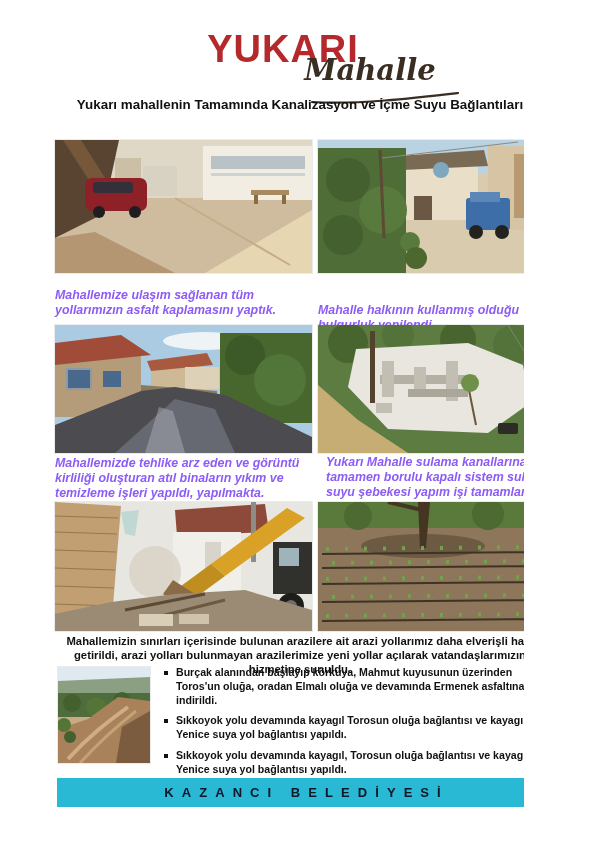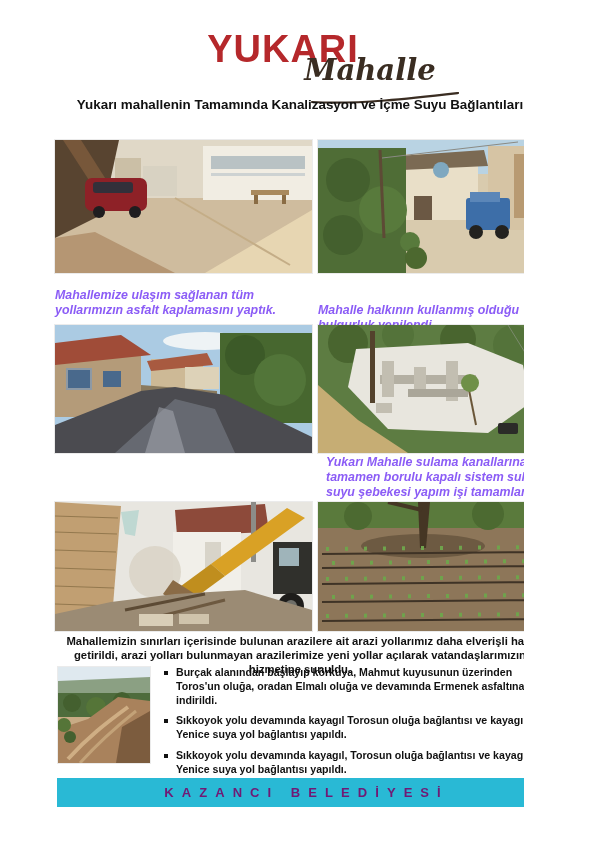--- a/index.html
+++ b/index.html
@@ -53,21 +53,21 @@
   .bullets li{position:relative;padding-left:13px;margin-bottom:7px;}
   .bullets li::before{
     content:"";position:absolute;left:1px;top:5px;width:4px;height:4px;background:#111;
   }
   
   .footer-bar{
     position:absolute;left:57px;top:778px;width:491px;height:29px;background:#29b9d5;
     display:flex;align-items:center;justify-content:center;
   }
   .footer-label{
-    color:#701a75;font-weight:bold;font-size:13px;letter-spacing:0.62em;padding-left:0.62em;
+    color:#0f172a;font-weight:bold;font-size:13px;letter-spacing:0.62em;padding-left:0.62em;
     white-space:nowrap;
   }
 </style>
 </head>
 <body>
 
 <div class="page">
 
   <div class="title-main">YUKARI</div>
   <div class="title-script">Mahalle</div>
@@ -168,20 +168,21 @@
       <rect x="90" y="64" width="60" height="8" fill="#aaa699"></rect>
       <rect x="58" y="78" width="16" height="10" fill="#c2beb1"></rect>
       <line x1="150" y1="60" x2="158" y2="100" stroke="#6a5638" stroke-width="2"></line>
       <circle cx="152" cy="58" r="9" fill="#6f9048"></circle>
       <rect x="52" y="6" width="5" height="72" fill="#53422c"></rect>
       <rect x="180" y="98" width="20" height="11" rx="2" fill="#2b2b28"></rect>
       <line x1="190" y1="0" x2="227" y2="60" stroke="#7b8a6d" stroke-width="1"></line>
     </svg>
   </figure>
 
+  <div class="caption" id="cap2l">Mahallemizde tehlike arz eden ve görüntü kirliliği oluşturan atıl binaların yıkım ve temizleme işleri yapıldı, yapılmakta.</div>
   <div class="caption" id="cap2r">Yukarı Mahalle sulama kanallarına tamamen borulu kapalı sistem sulama suyu şebekesi yapım işi tamamlandı.</div>
 
   <figure class="ph" id="p5" style="margin:0">
     <svg viewBox="0 0 257 129" preserveAspectRatio="none" aria-label="Atıl binaların iş makinesiyle yıkımı">
       <rect width="257" height="129" fill="#e8e6e0"></rect>
       <polygon points="120,8 210,2 214,30 122,34" fill="#8d4a3a"></polygon>
       <rect x="118" y="30" width="68" height="62" fill="#f1efe9"></rect>
       <rect x="150" y="40" width="16" height="32" fill="#d8d4c9"></rect>
       <rect x="196" y="0" width="5" height="60" fill="#8c8c88"></rect>
       <circle cx="100" cy="70" r="26" fill="#d8d2c4" opacity="0.8"></circle>

